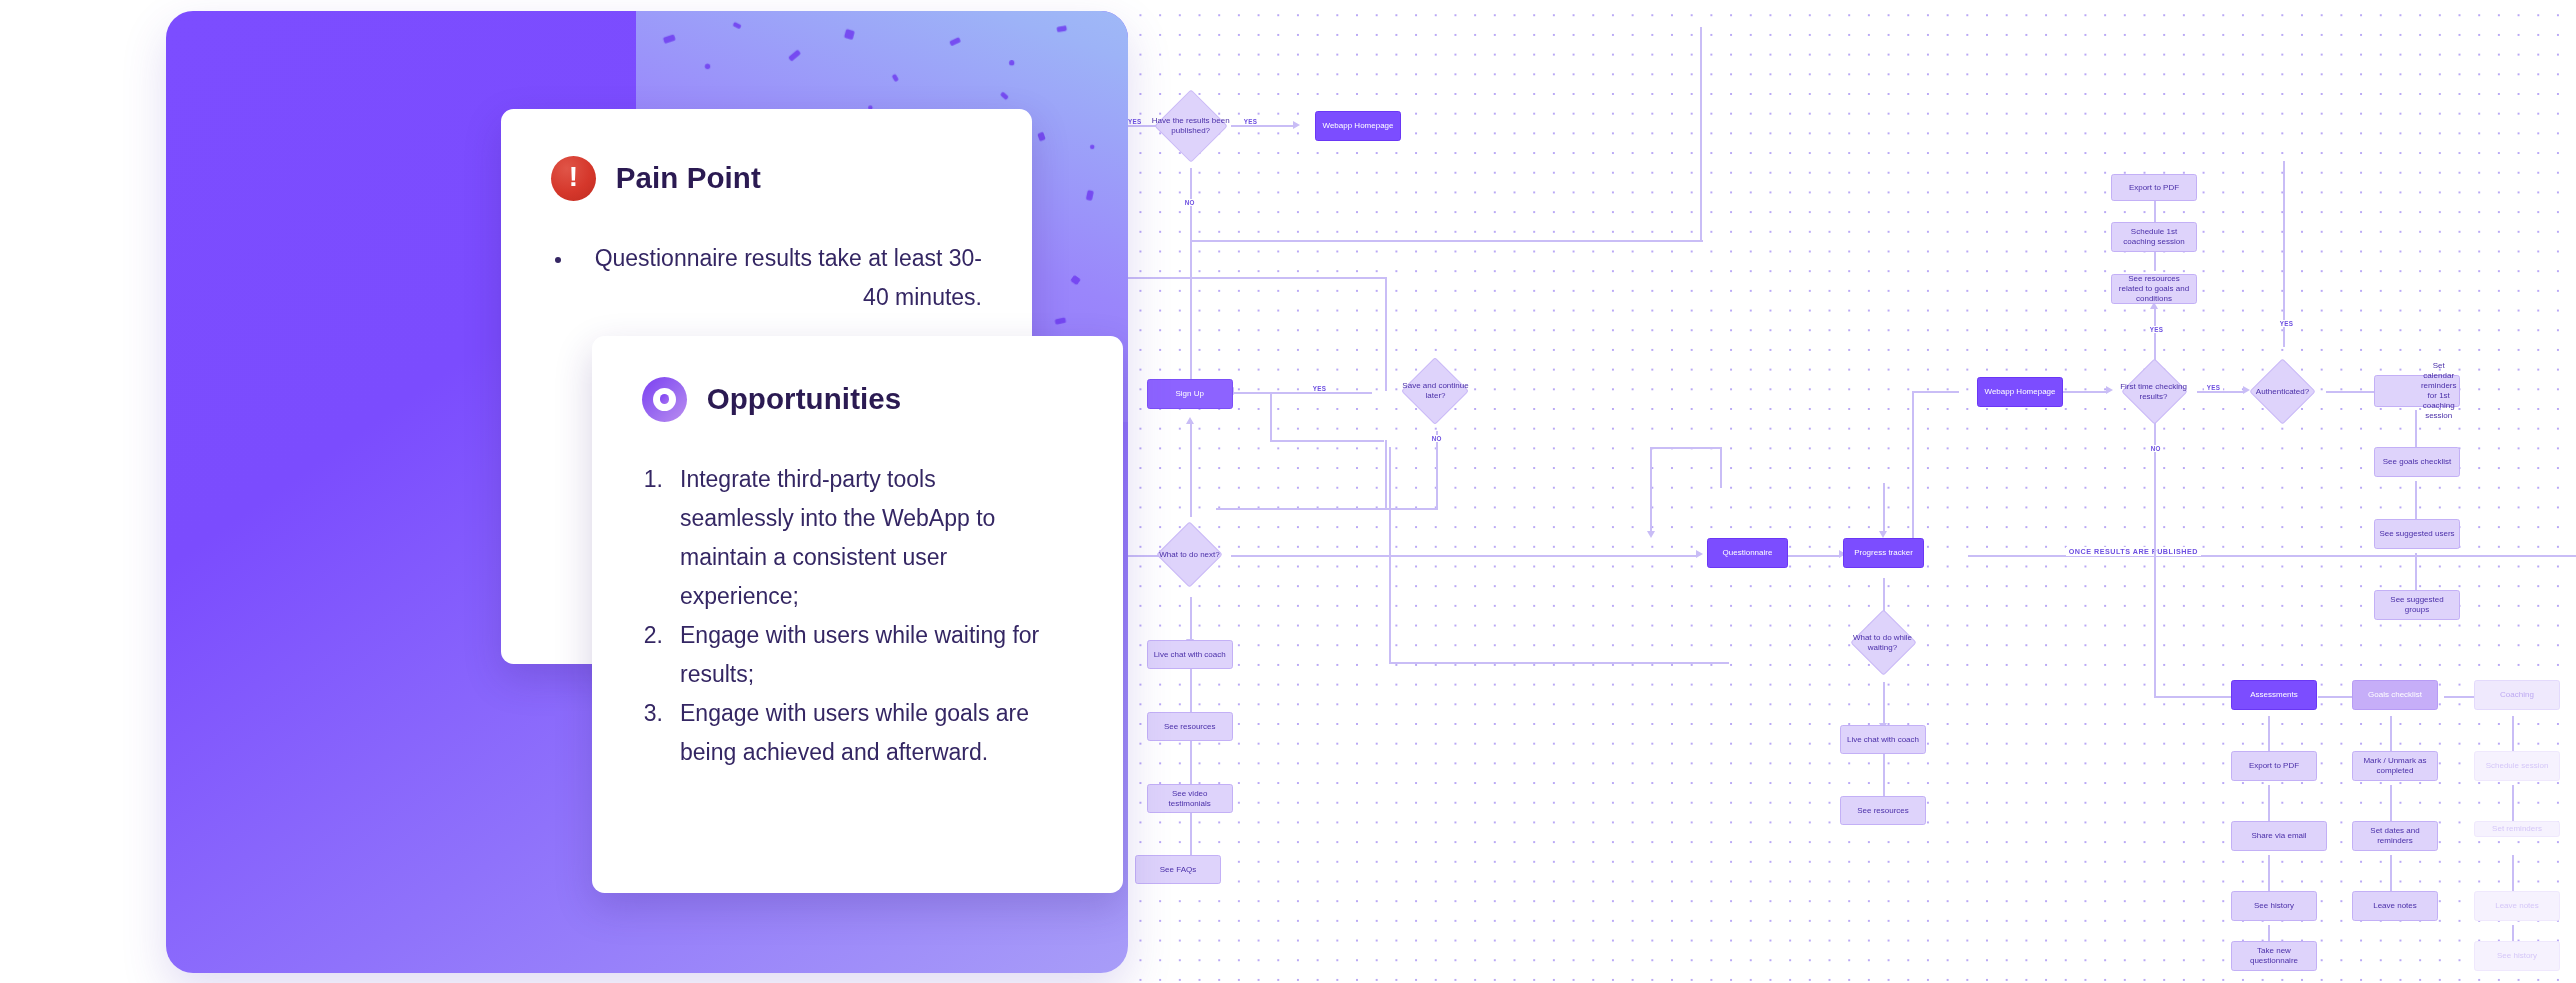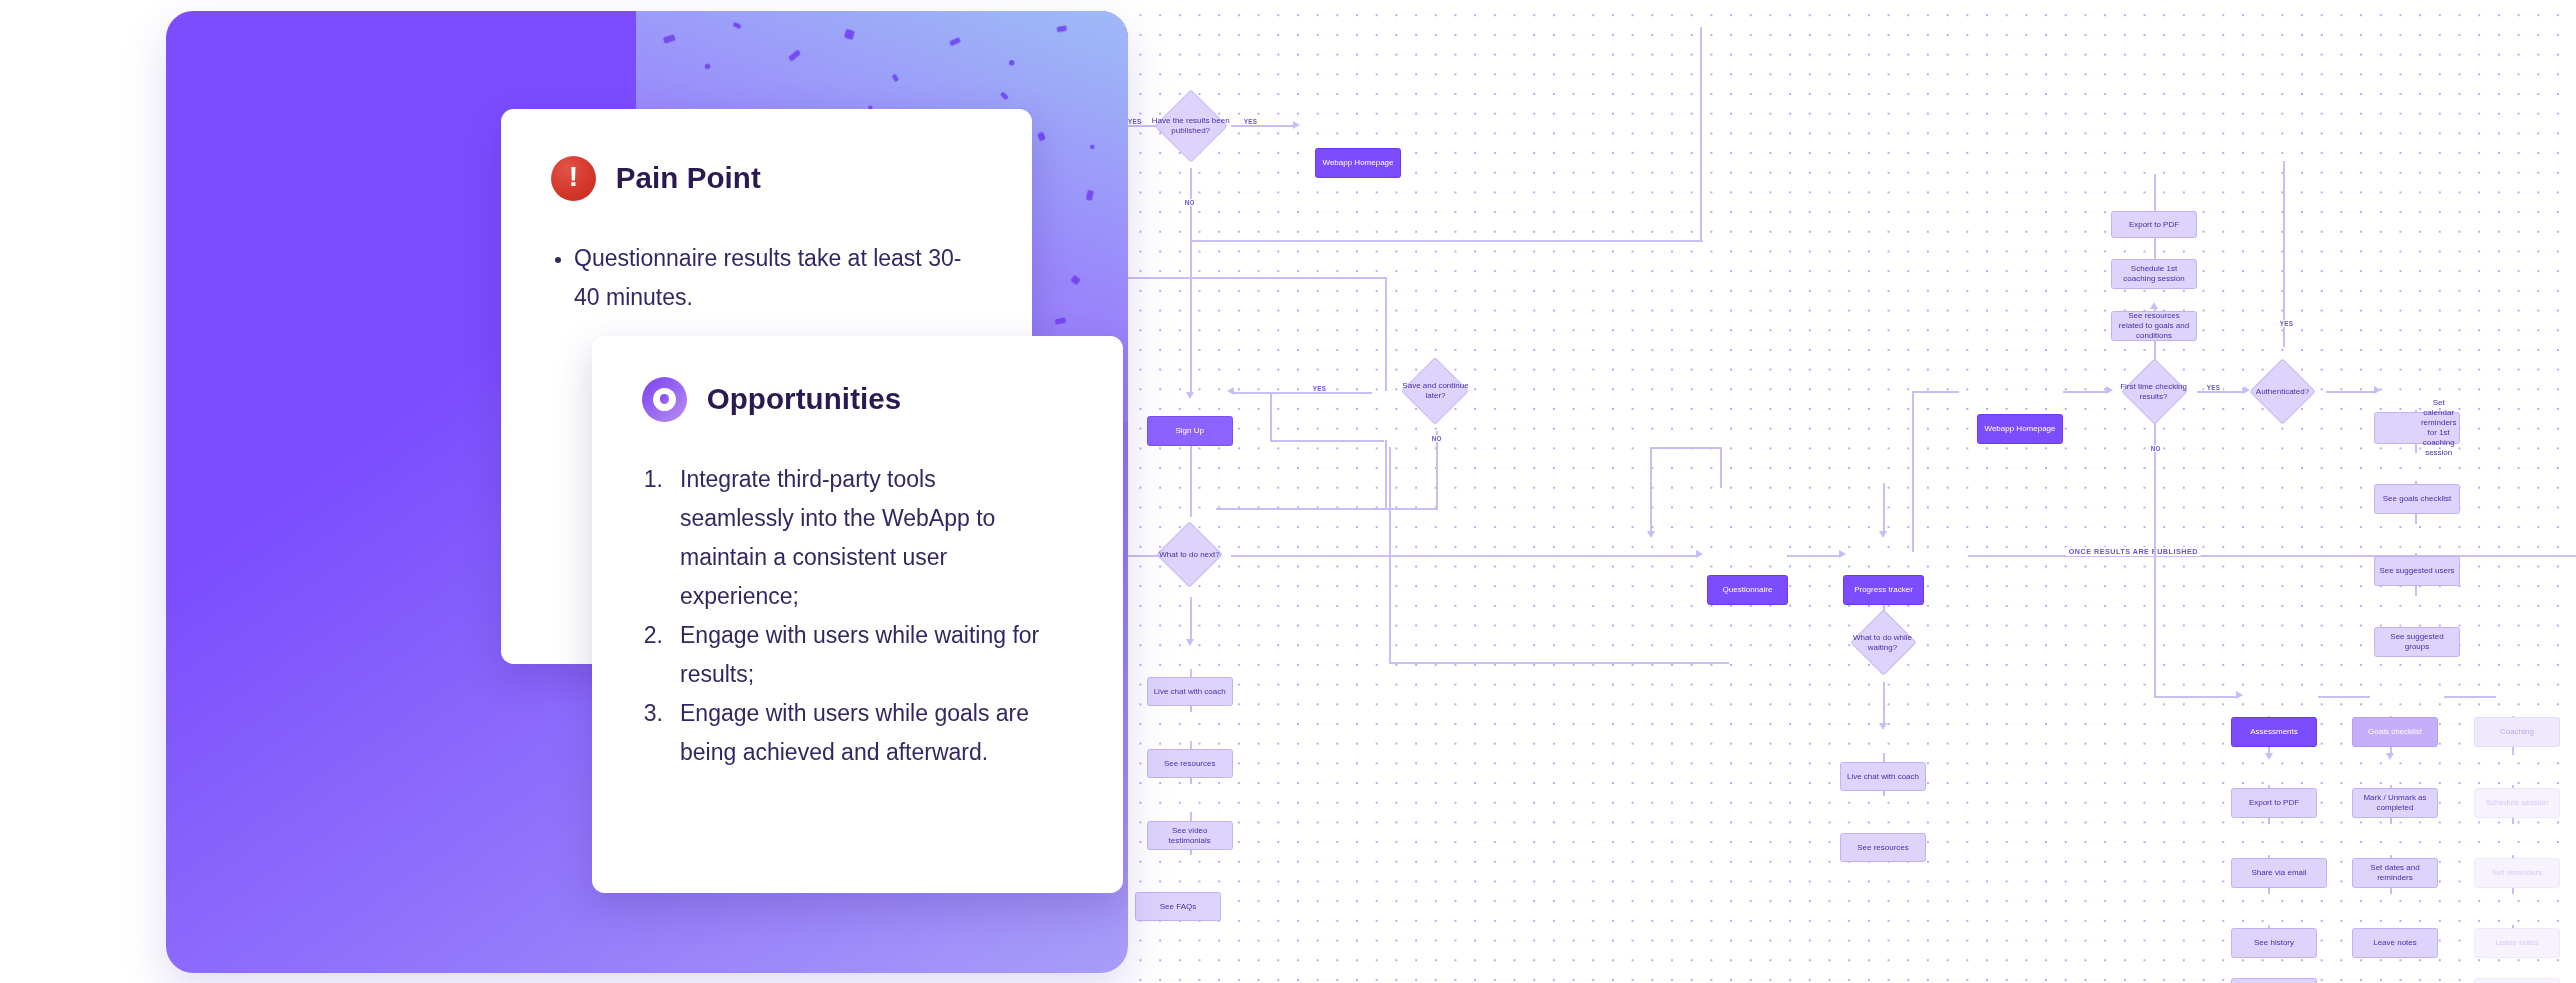--- a/index.html
+++ b/index.html
@@ -39,21 +39,20 @@
   .elabel {
     position:absolute; font-size: 6.3px; font-weight: 700; color:#6d4fe0;
     letter-spacing: 0.3px; background:#fff; padding: 0 2.7px; white-space: nowrap;
   }
   .elabel.wide { font-size: 7.2px; letter-spacing: 0.5px; }
 
   .node {
     position: absolute; display:flex; align-items:center; justify-content:center;
     text-align:center; font-size: 8px; line-height: 1.25; border-radius: 2.7px;
     padding: 1.8px 3.6px;
-    margin-top: 37px;
   }
   .node.rect        { background:#ded3fb; border:0.9px solid #c3b0f6; color:#4a2fa8; }
   .node.rect.solid  { background:#7c4dff; border:0.9px solid #6a37f5; color:#ffffff; }
   .node.rect.solid2 { background:#8d63ff; border:0.9px solid #7b4ff7; color:#ffffff; }
   .node.rect.mid    { background:#c6aef8; border:0.9px solid #b79cf5; color:#ffffff; }
   .node.rect.faint  { background:#efe9fd; border:0.9px solid #e3dafc; color:#bda9f2; }
   .node.rect.ghost  { background:#f6f2fe; border:0.9px solid #efe8fd; color:#d5c7f8; }
 
   .diamond {
     position:absolute; background:#ded3fb; border:0.9px solid #c9b8f7;
@@ -101,21 +100,21 @@
   #opp-icon {
     background: linear-gradient(135deg, #7b3ff2 0%, #9b6cf0 55%, #bb8ef0 100%);
   }
   #opp-icon .inner-ring {
     width: 23px; height: 23px; border-radius:50%; background:#ffffff;
     display:flex; align-items:center; justify-content:center;
   }
   #opp-icon .inner-dot { width: 9.8px; height: 9.8px; border-radius:50%;
     background: linear-gradient(135deg,#7b3ff2,#a874f1); }
 
-  ul.bullets { list-style:none; }
+  ul.bullets { list-style:none;text-align:right; }
   ul.bullets li {
     position:relative; padding-left: 23px; font-size: 23px; line-height: 1.72;
     color:#342663;
   }
   ul.bullets li:before {
     content:""; position:absolute; left:3.6px; top: 18px;
     width:6.3px; height:6.3px; border-radius:50%; background:#342663;
   }
   ol.numbers { list-style:none; counter-reset: opp; }
   ol.numbers li {
@@ -295,21 +294,21 @@
     <div class="node rect" style="left:1104px; top:891px; width:86px; height:30px;">See history</div>
     <div class="node rect" style="left:1104px; top:941px; width:86px; height:30px;">Take new questionnaire</div>
 
     <div class="node rect mid" style="left:1225px; top:680px; width:86px; height:30px;">Goals checklist</div>
     <div class="node rect" style="left:1225px; top:751px; width:86px; height:30px;">Mark / Unmark as completed</div>
     <div class="node rect" style="left:1225px; top:821px; width:86px; height:30px;">Set dates and reminders</div>
     <div class="node rect" style="left:1225px; top:891px; width:86px; height:30px;">Leave notes</div>
 
     <div class="node rect faint" style="left:1347px; top:680px; width:86px; height:30px;">Coaching</div>
     <div class="node rect ghost" style="left:1347px; top:751px; width:86px; height:30px;">Schedule session</div>
-    <div class="node rect ghost" style="left:1347px; top:821px; width:86px; height:30px;">Set reminders</div>
+    <div class="node rect ghost" style="left:1347px; top:821px; width:86px; height:16px;">Set reminders</div>
     <div class="node rect ghost" style="left:1347px; top:891px; width:86px; height:30px;">Leave notes</div>
     <div class="node rect ghost" style="left:1347px; top:941px; width:86px; height:30px;">See history</div>
   </div>
 
   <div id="hero">
     <div id="hero-gradient-blob"></div>
 
     <svg id="confetti" viewBox="0 0 560 700" preserveAspectRatio="none" aria-hidden="true">
       <g fill="#6f3df0" opacity="0.85">
         <rect x="40" y="30" width="13" height="7" rx="2" transform="rotate(-18 40 30)"></rect>

